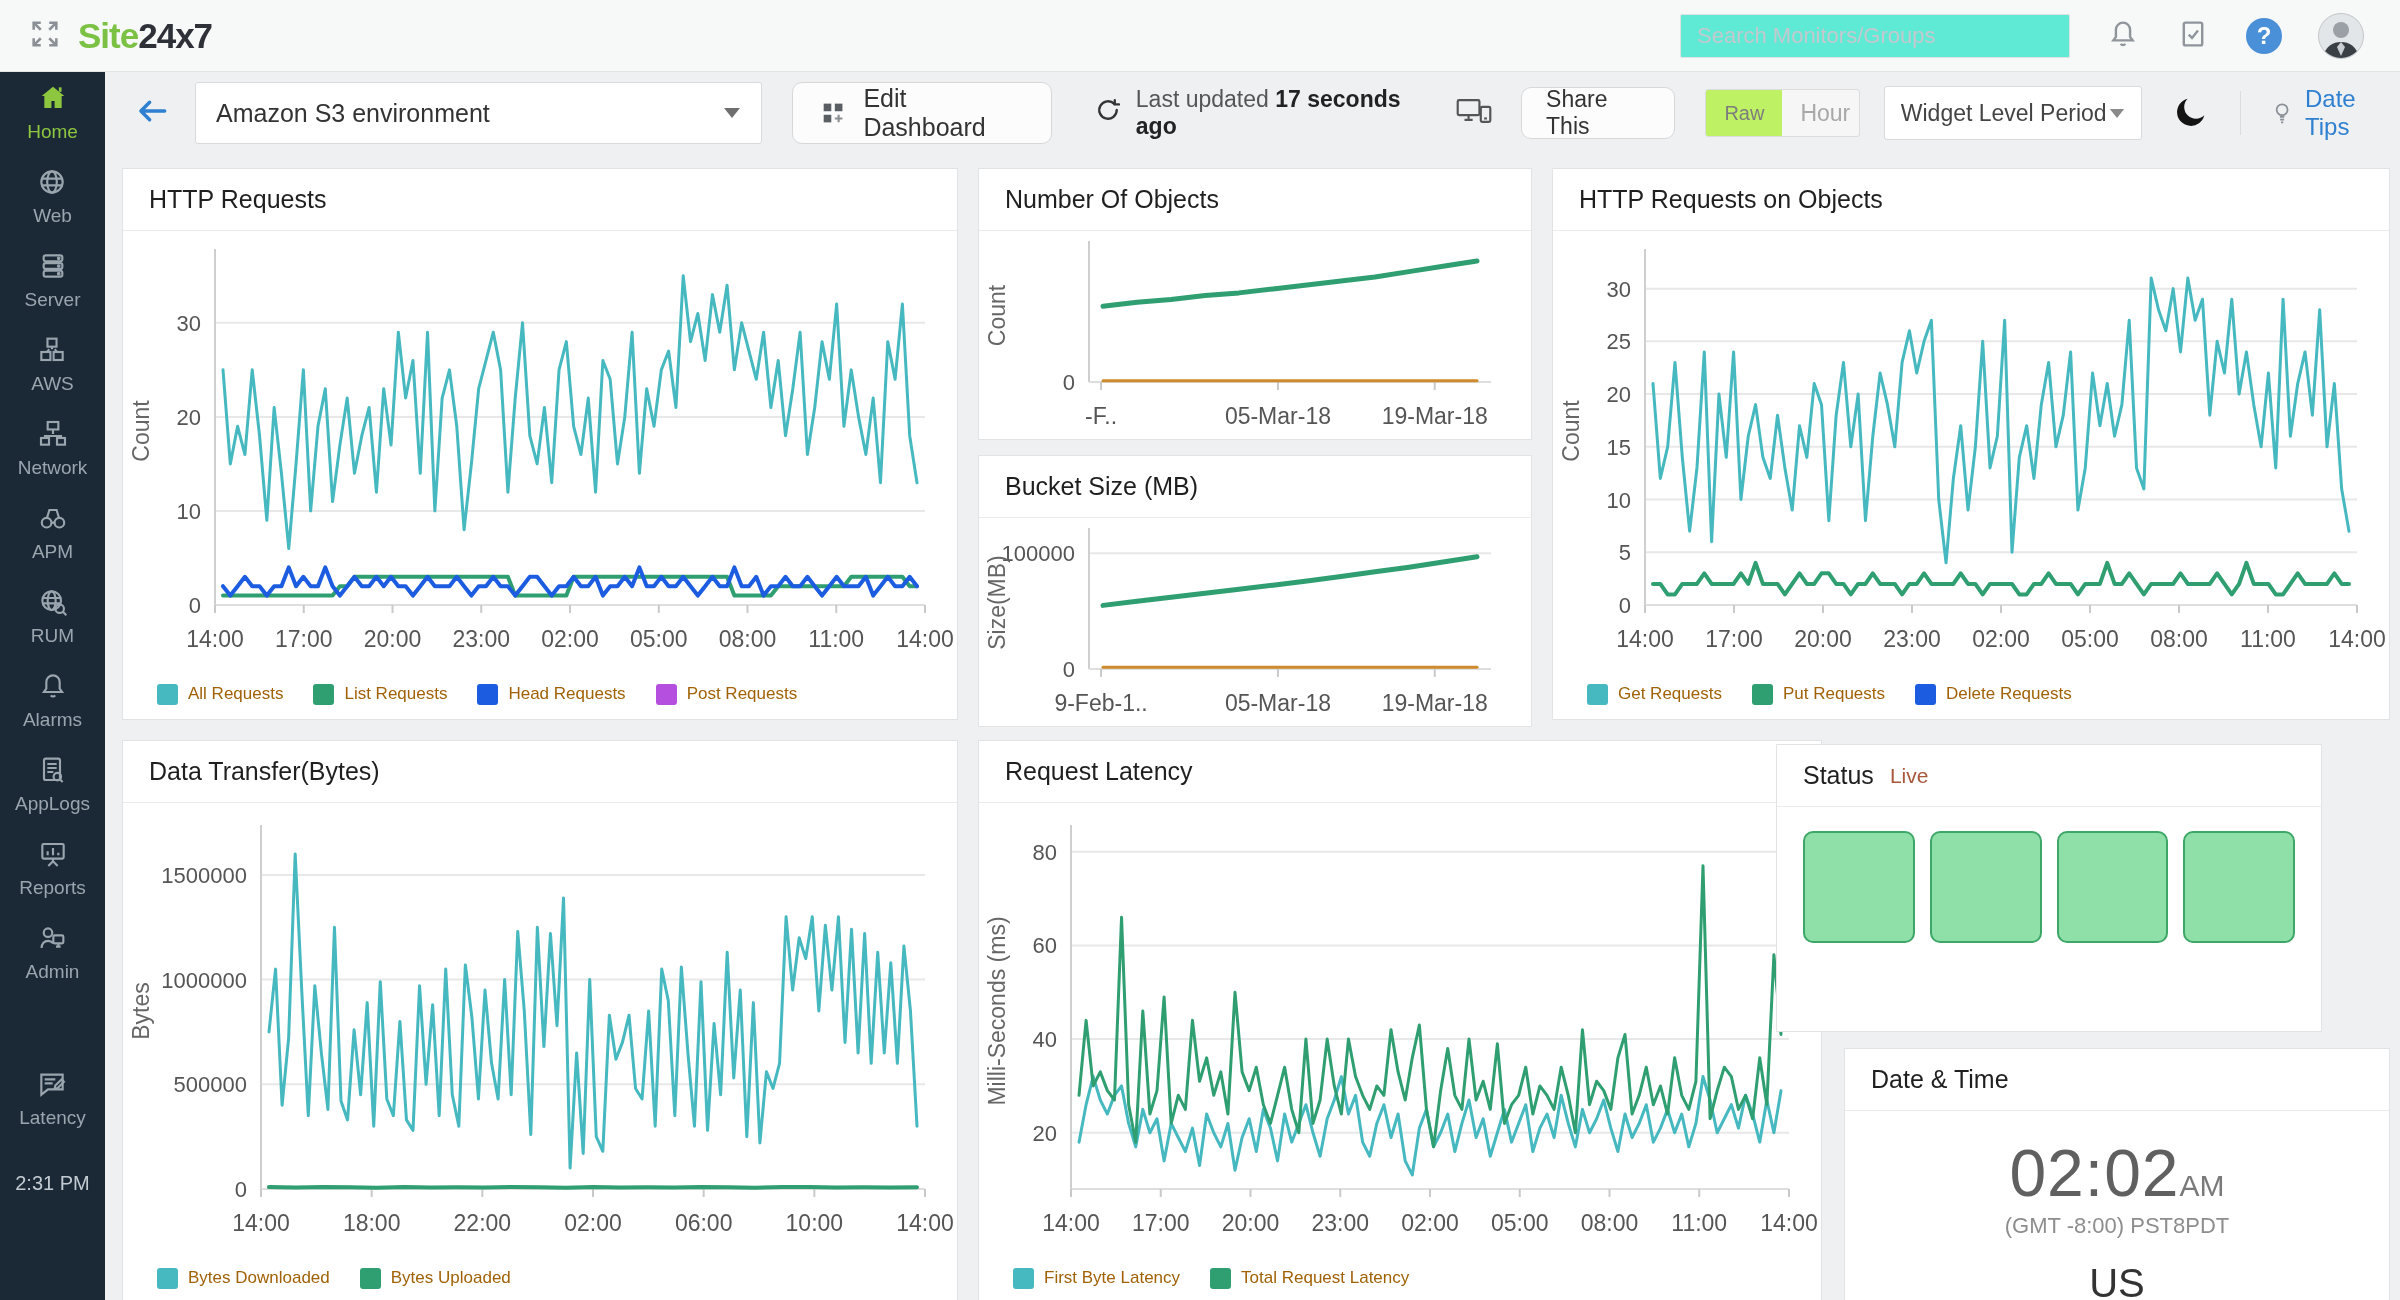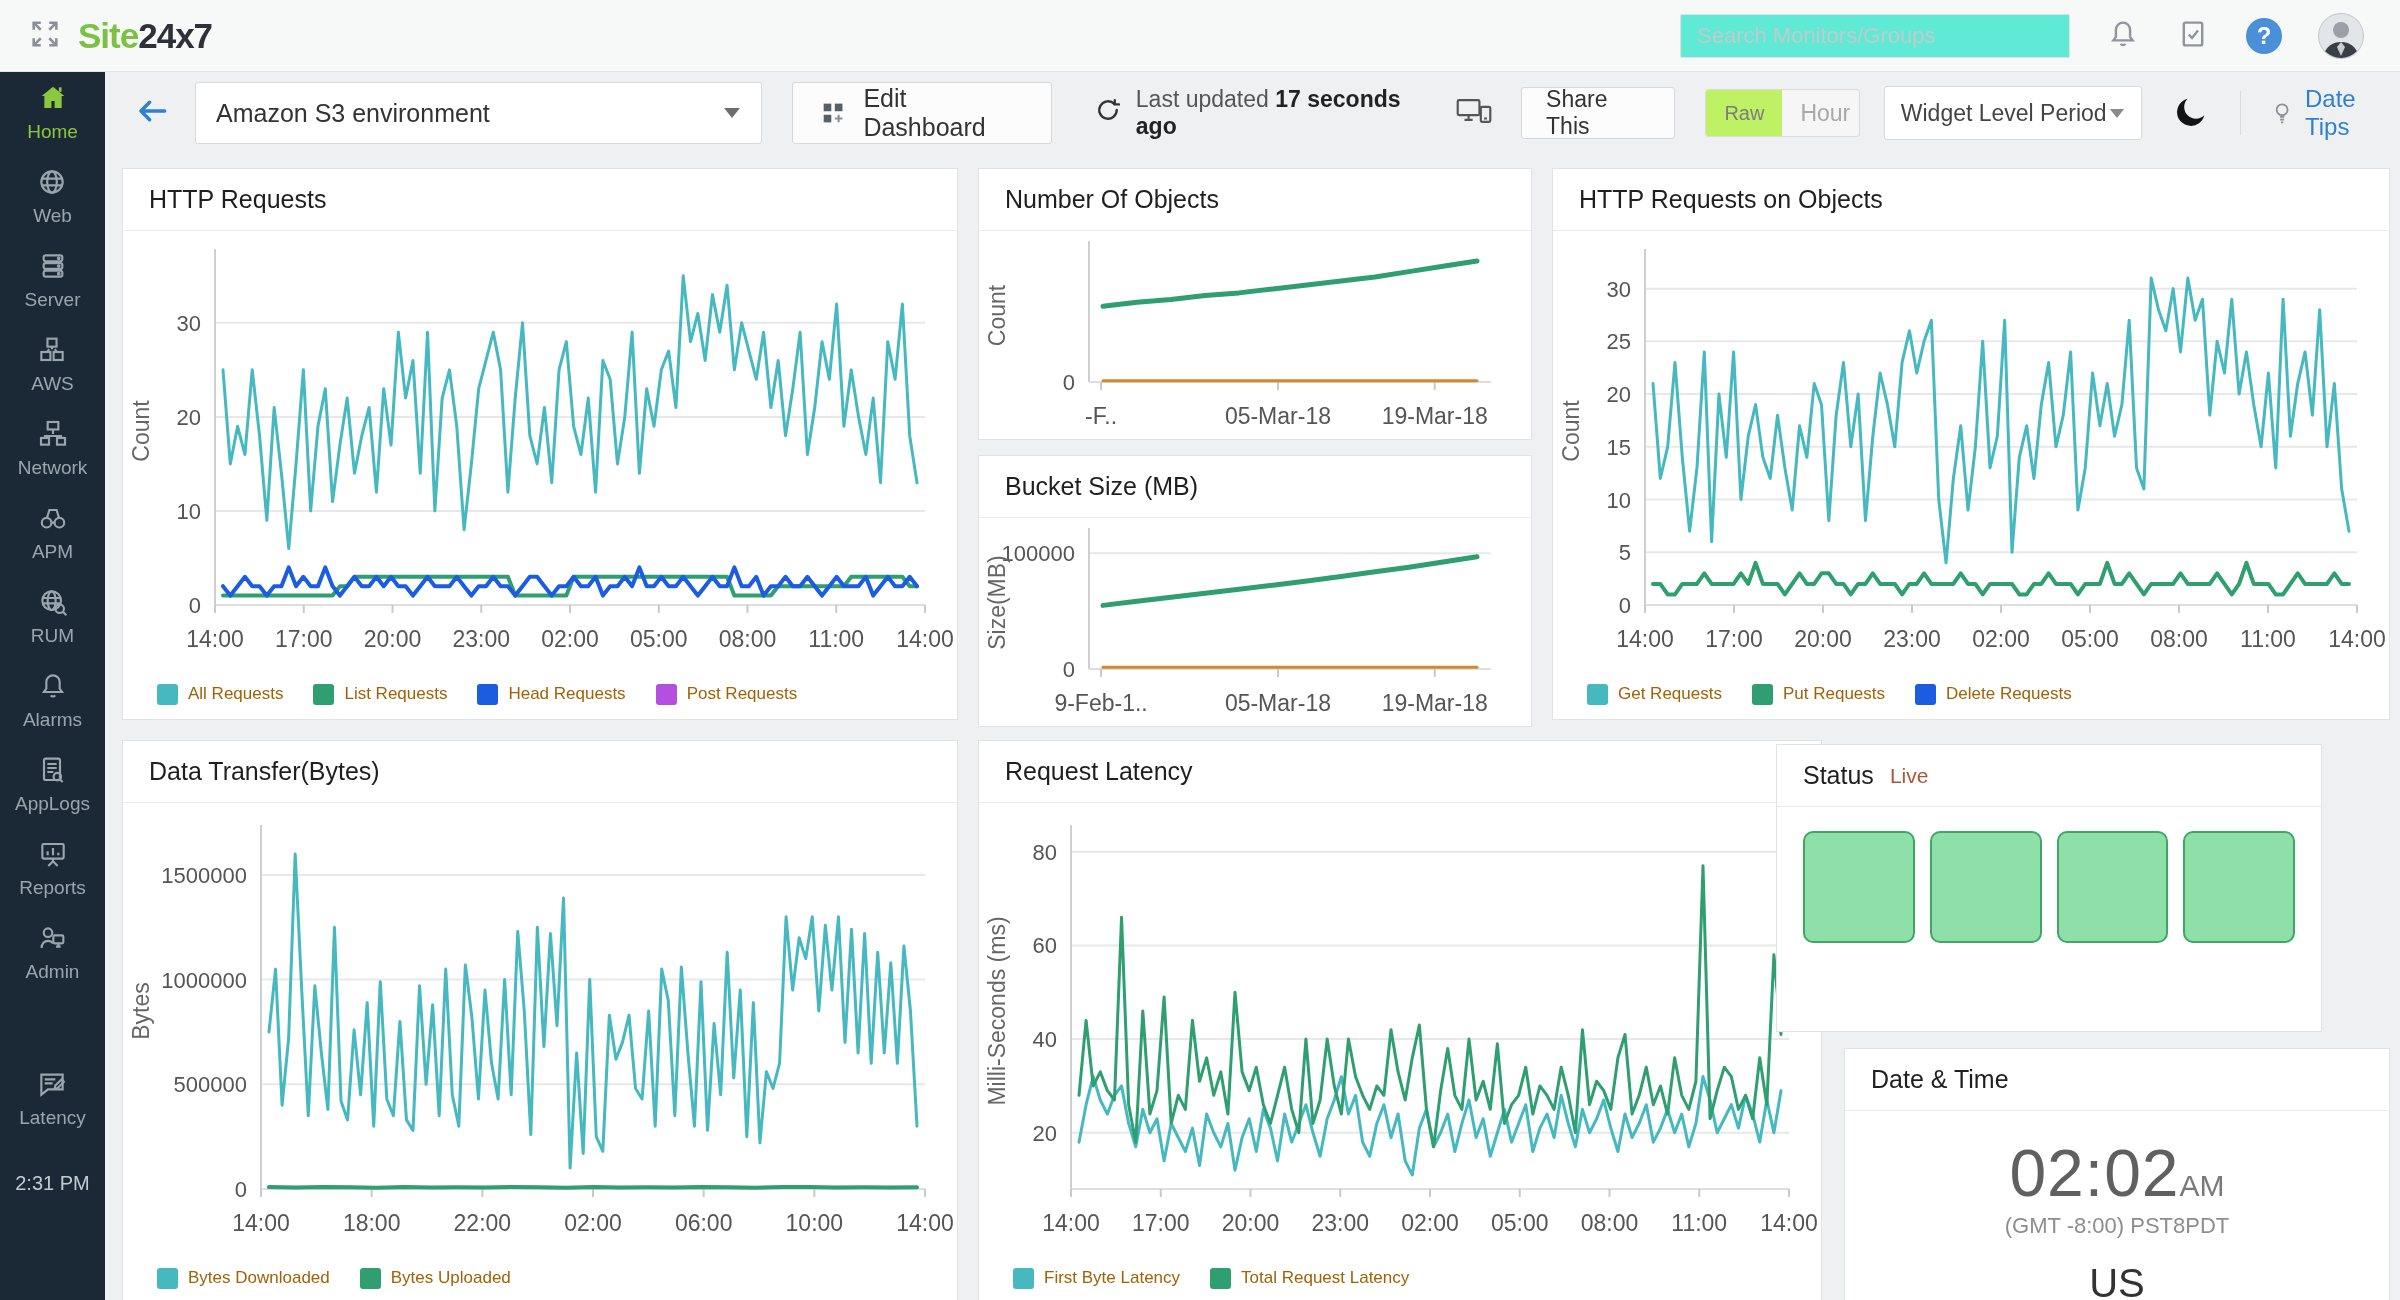--- a/index.html
+++ b/index.html
@@ -48,21 +48,21 @@
     position:absolute; left:105px; top:58px; width:2295px; height:110px;
     display:flex; align-items:center; padding-left:28px;
   }
   .back-ic { cursor:pointer; }
   .dash-select {
     width:600px; height:62px; background:#fff; border:1px solid #d9dadb; border-radius:3px;
     display:flex; align-items:center; justify-content:space-between; padding:0 20px;
     font-size:25px; color:#333; margin-left:24px; cursor:pointer;
   }
   .btn {
-    height:62px; background:#fcfcfc; border:1px solid #d8d8d8; border-radius:3px;
+    height:62px; background:#fcfcfc; border:1px solid #d8d8d8; border-radius:10px;
     display:flex; align-items:center; gap:16px; padding:0 26px; font-size:25px; color:#333;
     cursor:pointer;
   }
   .edit-btn { margin-left:30px; }
   .updated { display:flex; align-items:center; gap:14px; font-size:23px; color:#555; margin-left:42px; }
   .updated b { color:#222; }
   .devices-ic { margin-left:28px; }
   .share-btn { height:52px; font-size:23px; padding:0 24px; margin-left:28px; }
   .seg { display:flex; margin-left:30px; border:1px solid #dcdcdc; border-radius:3px;
     overflow:hidden; height:48px; background:#f6f6f6; align-items:stretch; }

